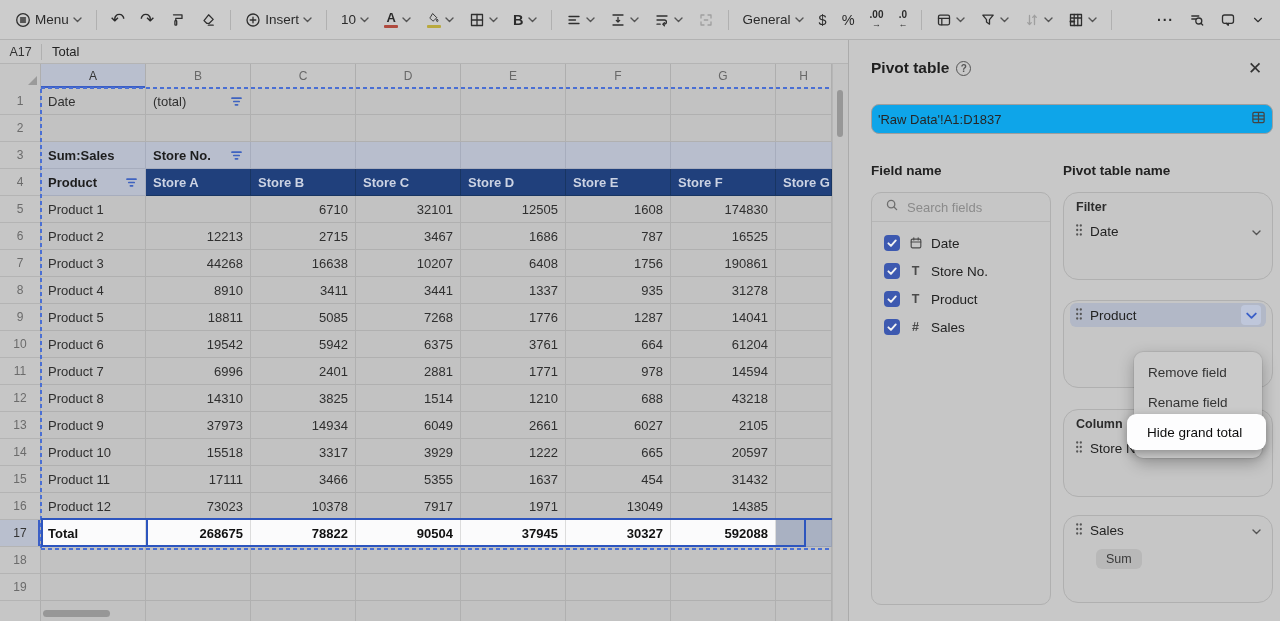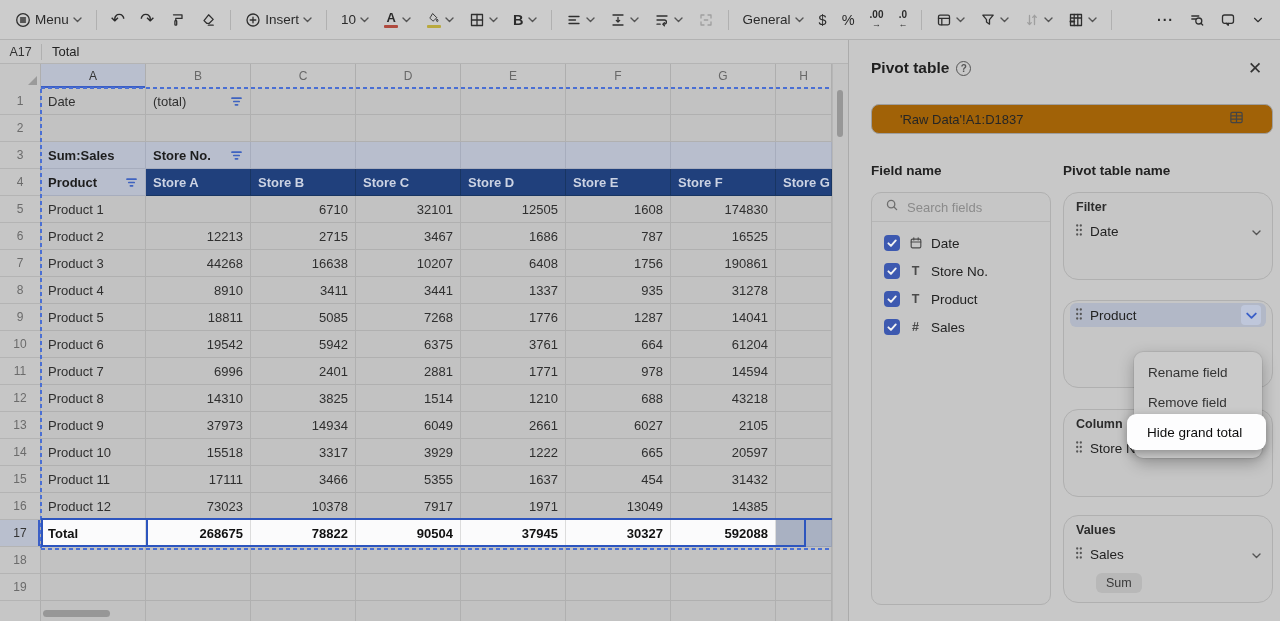--- a/index.html
+++ b/index.html
@@ -62,22 +62,22 @@
   #vscroll{position:absolute;left:837px;top:26px;width:6px;height:47px;border-radius:3px;background:#979797;}
   #hscroll{position:absolute;left:43px;top:546px;width:67px;height:7px;border-radius:4px;background:#979797;}
   #gutter{position:absolute;left:832px;top:0;width:16px;height:557px;background:#c4c4c4;border-left:1px solid #b6b6b6;box-sizing:border-box;}
 
   
   #panel{position:absolute;left:848px;top:40px;width:432px;height:581px;background:#c8c8c8;border-left:1px solid #ababab;box-sizing:border-box;}
   #ptitle{position:absolute;left:22px;top:19px;font-size:15.5px;font-weight:bold;color:#1f1f1f;display:flex;align-items:center;gap:7px;}
   .helpcirc{width:15px;height:15px;border:1.4px solid #555;border-radius:50%;display:flex;align-items:center;justify-content:center;
             font-size:10px;font-weight:bold;color:#555;box-sizing:border-box;}
   #pclose{position:absolute;right:14px;top:17px;font-size:17px;color:#333;width:22px;height:22px;display:flex;align-items:center;justify-content:center;}
-  #rangebox{position:absolute;left:22px;top:64px;width:402px;height:30px;border:1px solid #9e9e9e;border-radius:8px;background:#a16207;
-            box-sizing:border-box;display:flex;align-items:center;padding:0 28px;font-size:13px;color:#262626;}
+  #rangebox{position:absolute;left:22px;top:64px;width:402px;height:30px;border:1px solid #9e9e9e;border-radius:8px;background:#0ea5e9;
+            box-sizing:border-box;display:flex;align-items:center;padding:0 6px;font-size:13px;color:#262626;}
   #rangebox .gicon{margin-left:auto;}
   .seclabel{position:absolute;font-size:13.5px;font-weight:bold;color:#222;}
   #fieldsbox{position:absolute;left:22px;top:152px;width:180px;height:413px;border:1px solid #b0b0b0;border-radius:10px;background:#c6c6c6;box-sizing:border-box;}
   #searchrow{height:28px;border-bottom:1px solid #b6b6b6;display:flex;align-items:center;padding:0 0 0 13px;border-radius:10px 10px 0 0;}
   #searchrow .ph{font-size:13px;color:#8b8b8b;margin-left:8px;}
   .fieldrow{height:28px;display:flex;align-items:center;gap:8px;padding-left:12px;font-size:13.5px;color:#222;}
   .fieldrow:first-of-type{margin-top:7px;}
   .cbx{width:16px;height:16px;border-radius:4px;background:#3d59b0;flex:none;display:flex;align-items:center;justify-content:center;}
   .ficon{width:15px;flex:none;display:flex;justify-content:center;color:#4a4a4a;font-size:12.5px;font-weight:bold;}
   .areabox{position:absolute;left:214px;width:210px;border:1px solid #b0b0b0;border-radius:15px;background:#c6c6c6;box-sizing:border-box;}
@@ -975,38 +975,37 @@
               <circle cx="2.2" cy="7" r="1.15"></circle>
               <circle cx="5.8" cy="7" r="1.15"></circle>
               <circle cx="2.2" cy="11.5" r="1.15"></circle>
               <circle cx="5.8" cy="11.5" r="1.15"></circle>
             </svg></span>
         <span>Store No.</span>
       </div>
     </div>
 
     <div class="areabox" style="top:475px;height:88px;">
-      <div class="ab-label">Values</div>
       <div class="aitem">
         <span class="dots"><svg width="8" height="14" viewBox="0 0 8 14" fill="#555">
               <circle cx="2.2" cy="2.5" r="1.15"></circle>
               <circle cx="5.8" cy="2.5" r="1.15"></circle>
               <circle cx="2.2" cy="7" r="1.15"></circle>
               <circle cx="5.8" cy="7" r="1.15"></circle>
               <circle cx="2.2" cy="11.5" r="1.15"></circle>
               <circle cx="5.8" cy="11.5" r="1.15"></circle>
             </svg></span>
         <span>Sales</span>
         <span class="chev"><svg width="9" height="6" viewBox="0 0 9 6" fill="none" stroke="#555" stroke-width="1.4" stroke-linecap="round" stroke-linejoin="round">
               <path d="m1 1 3.5 3.5L8 1"></path>
             </svg></span>
       </div>
       <span class="chip">Sum</span>
     </div>
   </div>
 
   <div id="ctxmenu">
+    <div class="mi">Remove field</div>
     <div class="mi">Rename field</div>
-    <div class="mi">Remove field</div>
     <div id="mihl">Hide grand total</div>
   </div>
 
 </div>
 
 </body></html>

